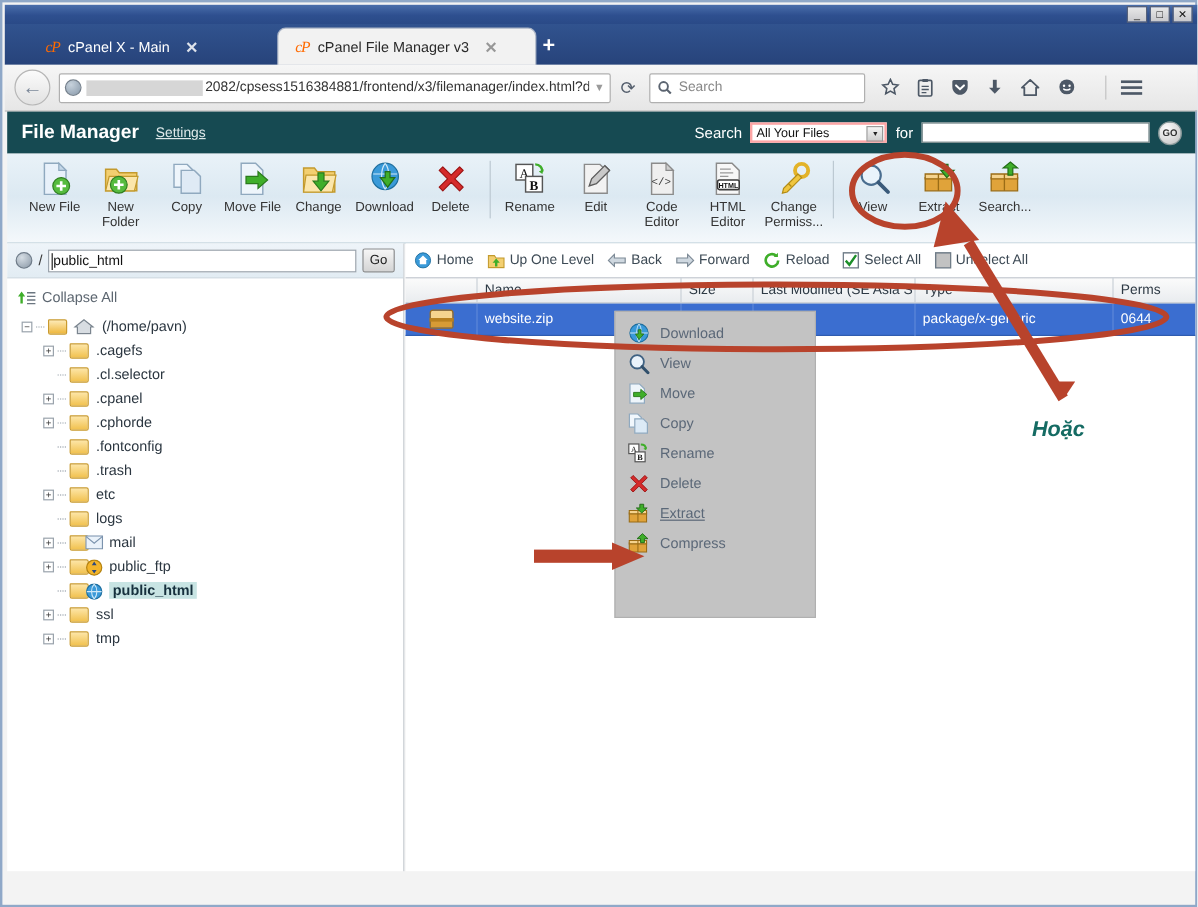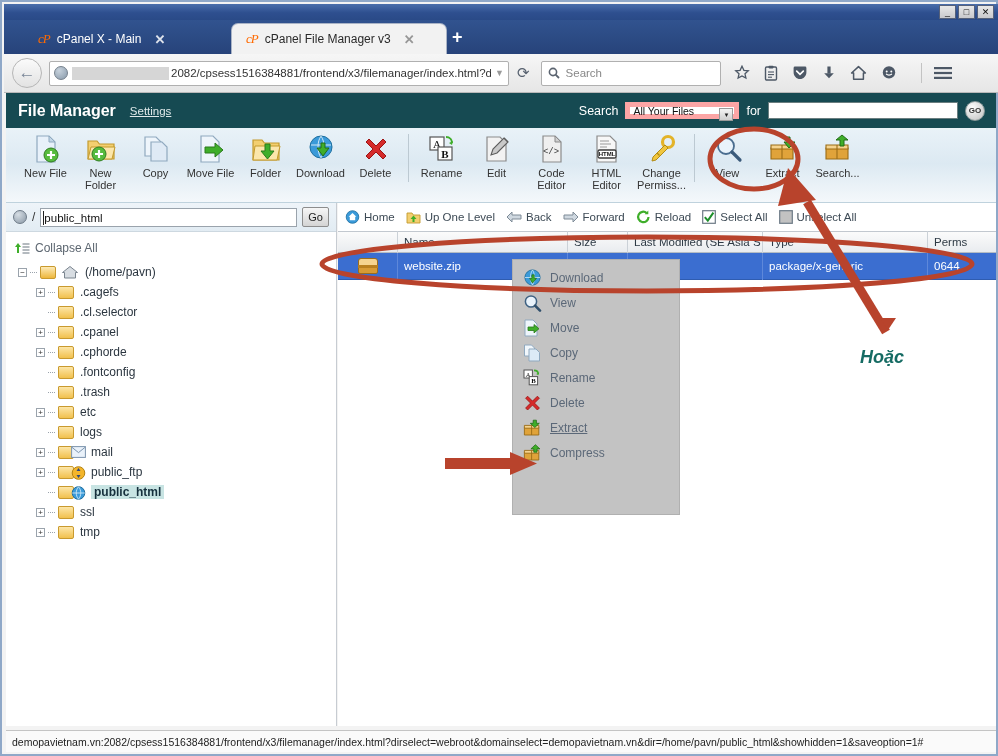--- a/index.html
+++ b/index.html
@@ -116,21 +116,21 @@
   .cp-title {
     color: #fff; font-size: 16px; font-weight: bold; margin-left: 12px;
     font-family: "Liberation Sans", sans-serif;
   }
   .cp-settings {
     color: #dfe9ea; font-size: 11.5px; margin-left: 14px; text-decoration: underline;
   }
   .cp-search-wrap { margin-left: auto; display: flex; align-items: center; gap: 7px; margin-right: 11px; }
   .cp-search-lbl { color: #fff; font-size: 12.5px; }
   .cp-select {
-    width: 114px; height: 17px; background: #fff; border: 5px solid #fca5a5;
+    width: 114px; height: 17px; background: #fff; border: 2px solid #fca5a5;
     font-size: 10.5px; color: #111; display: flex; align-items: center;
     padding-left: 3px; position: relative;
   }
   .cp-select .arrowbox {
     position: absolute; right: 1px; top: 1px; width: 14px; height: 13px;
     background: linear-gradient(to bottom,#f4f4f4,#cfcfcf); border:1px solid #9a9a9a;
     display:flex;align-items:center;justify-content:center;font-size:6px;color:#222;
   }
   .cp-input { width: 190px; height: 17px; background: #fff; border: 1px solid #6a7e80; }
   .go-btn {
@@ -407,21 +407,21 @@
         </svg>
         <span class="lbl">Move File</span>
       </div>
 
       <div class="tb-item">
         <svg class="tb-ico" viewBox="0 0 30 30">
           <path d="M2 6h9l2.4 3H28v17H2z" fill="#f3cf70" stroke="#c39a2d" stroke-width="1.2"></path>
           <path d="M4 12h25l-3 14H2z" fill="#fbe6ab" stroke="#c39a2d" stroke-width="1"></path>
           <path d="M14 10h5v7h4l-6.5 8L10 17h4z" fill="#3fae2a" stroke="#2a7a1c" stroke-width="1"></path>
         </svg>
-        <span class="lbl">Folder</span>
+        <span class="lbl">Change</span>
       </div>
 
       <div class="tb-item">
         <svg class="tb-ico" viewBox="0 0 30 30">
           <circle cx="15" cy="13" r="11" fill="#3a9ad9" stroke="#1f6f9f" stroke-width="1"></circle>
           <path d="M5 11h20M15 2.2c4 5 4 16 0 21.6M15 2.2c-4 5-4 16 0 21.6" fill="none" stroke="#cfe8f7" stroke-width="1"></path>
           <path d="M11 14h4v-5h4v5h4l-6 8z" fill="#3fae2a" stroke="#236d17" stroke-width="1"></path>
         </svg>
         <span class="lbl">Download</span>
       </div>
@@ -789,18 +789,15 @@
       <path d="M884 330 L805 200" stroke="#b8432c" stroke-width="9" fill="none"></path>
       <path d="M786 166 L814 198 L776 204 Z" fill="#b8432c"></path>
 
       <path d="M878 316 l8 12 8 -12 z" fill="#b8432c"></path>
 
       <rect x="443" y="456" width="74" height="11" fill="#b8432c"></rect>
       <path d="M508 450 L535 461.5 L508 473 Z" fill="#b8432c"></path>
     </svg>
     <div class="ann-text">Hoặc</div>
 
-    <div class="statusbar">
-      <span>demopavietnam.vn:2082/cpsess1516384881/frontend/x3/filemanager/index.html?dirselect=webroot&amp;domainselect=demopavietnam.vn&amp;dir=/home/pavn/public_html&amp;showhidden=1&amp;saveoption=1#</span>
-    </div>
 
   </div>
 </div>
 
 </body></html>

